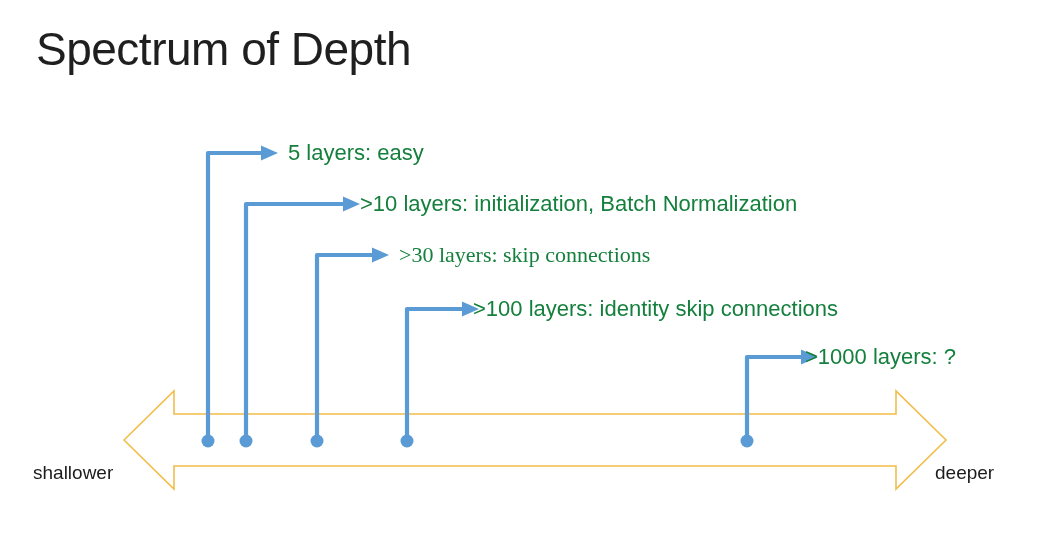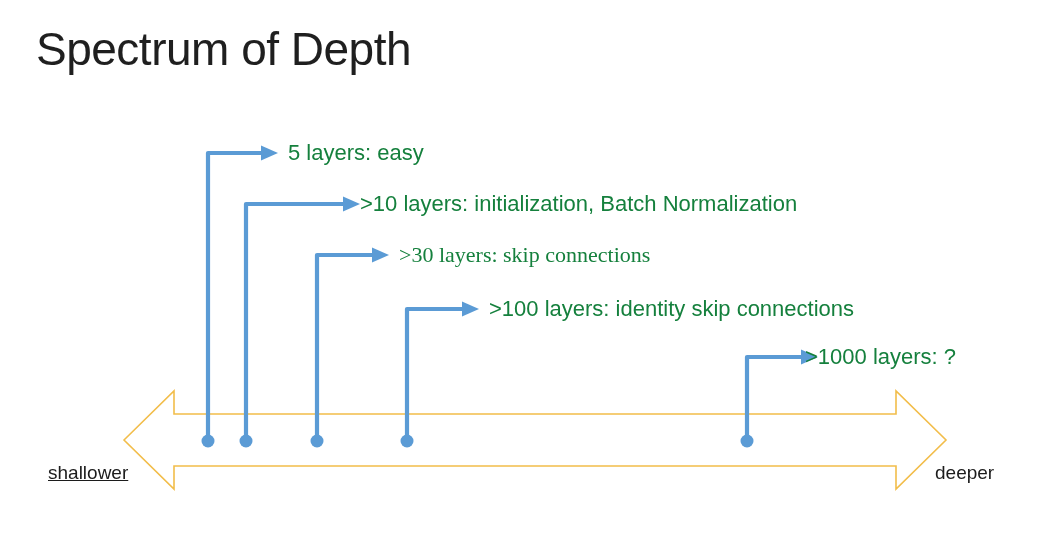--- a/index.html
+++ b/index.html
@@ -68,19 +68,19 @@
       <circle cx="407" cy="441" r="6.5" fill="#5B9BD5"></circle>
       <polyline points="747,441 747,357 804,357" fill="none" stroke="#5B9BD5" stroke-width="4.2" stroke-linejoin="round" stroke-linecap="butt"></polyline>
       <polygon points="818,357 801,349.5 801,364.5" fill="#5B9BD5"></polygon>
       <circle cx="747" cy="441" r="6.5" fill="#5B9BD5"></circle>
     </svg>
 
   <div id="callout-labels">
       <div class="callout-label" style="left: 288px; top: 139px;">5 layers: easy</div>
       <div class="callout-label" style="left: 360px; top: 190px;">&gt;10 layers: initialization, Batch Normalization</div>
       <div class="callout-label" style="left: 399px; top: 241px; font-family: Liberation Serif, serif;">&gt;30 layers: skip connections</div>
-      <div class="callout-label" style="left: 489px; top: 295px;">&gt;100 layers: identity skip connections</div>
+      <div class="callout-label" style="left: 473px; top: 295px;">&gt;100 layers: identity skip connections</div>
       <div class="callout-label" style="left: 805px; top: 343px;">&gt;1000 layers: ?</div>
     </div>
 
-  <div class="end-label" id="left-end-label" style="left: 48px; top: 461px; text-decoration: underline;">shallower</div>
+  <div class="end-label" id="left-end-label" style="left: 33px; top: 461px;">shallower</div>
   <div class="end-label" id="right-end-label" style="left: 935px; top: 461px; text-align: center;">deeper</div>
 </div>
 
 </body></html>

